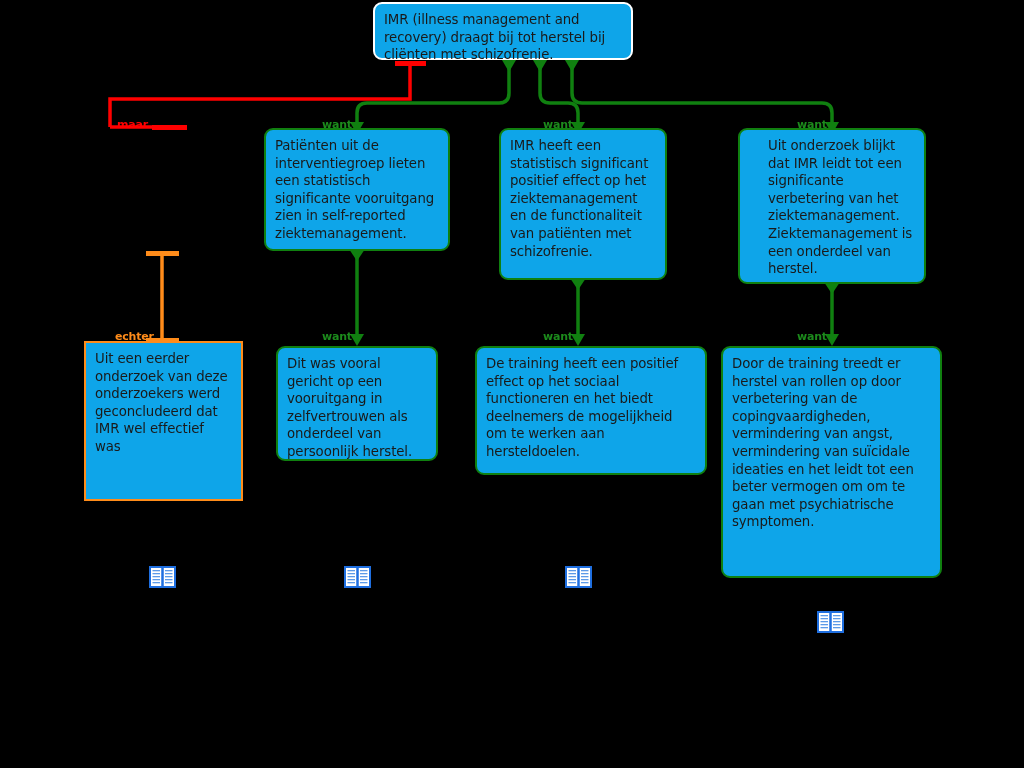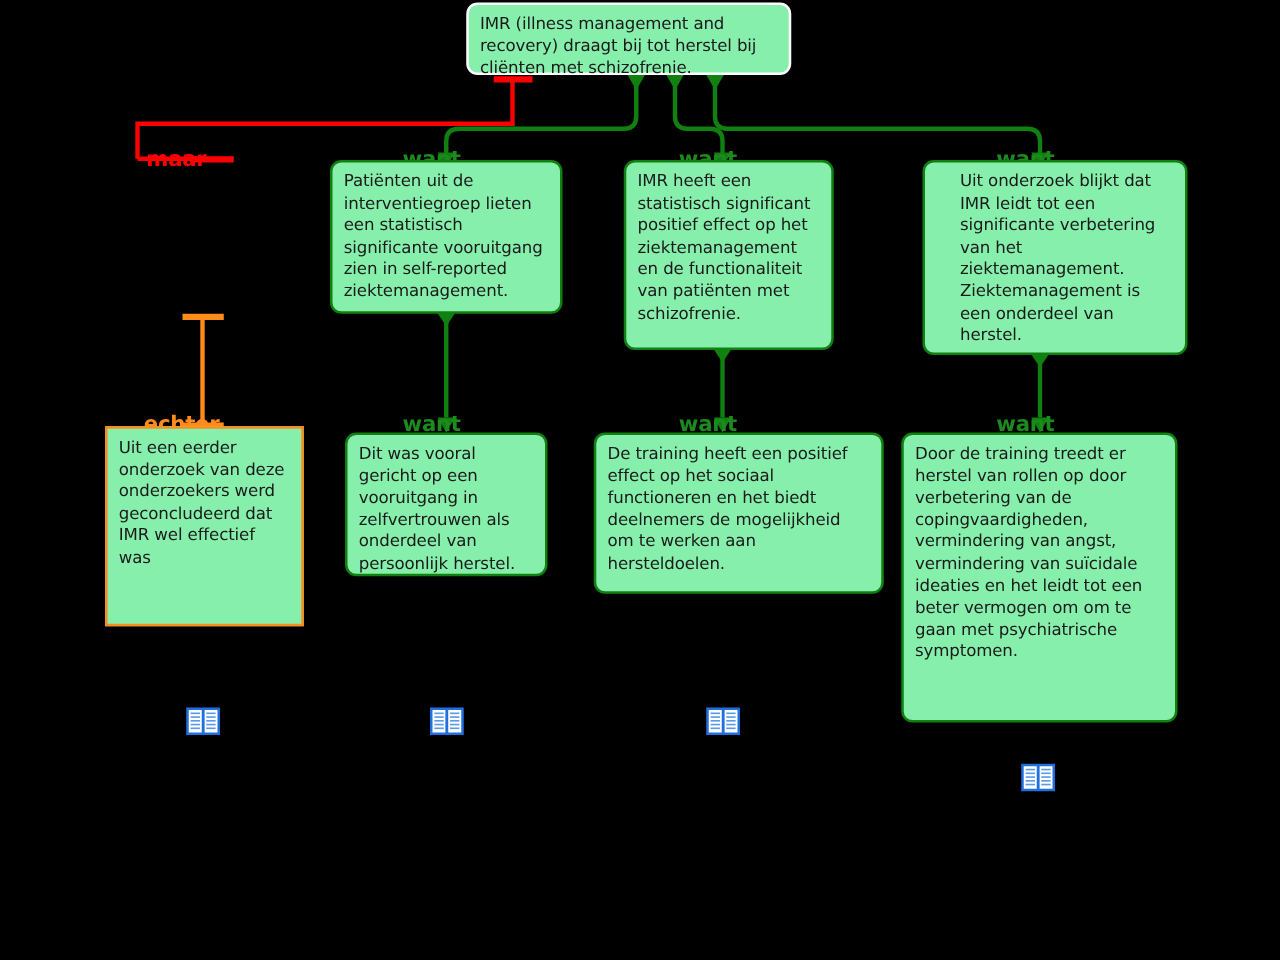--- a/index.html
+++ b/index.html
@@ -5,21 +5,21 @@
   html,body{margin:0;padding:0;background:#000;}
   #canvas{
     position:relative;
     width:1024px;height:768px;
     background:#000000;
     overflow:hidden;
     font-family:"DejaVu Sans", sans-serif;
   }
   .node{
     position:absolute;
-    background:#86efac;
+    background:#0ea5e9;
     color:#1a1a1a;
     box-sizing:border-box;
     padding:7px 9px 6px 9px;
     font-size:13.3px;
     line-height:17.6px;
     letter-spacing:-0.1px;
     white-space:pre-wrap;
   }
   .node.root{
     border:2px solid #ffffff;
@@ -33,21 +33,21 @@
     border:2px solid #ff0000;
     border-radius:0px;
   }
   .node.orange{
     border:2px solid #ff8c1a;
     border-radius:0px;
   }
   .conn{position:absolute;}
   .conn-label{
     position:absolute;
-    font-size:17px;
+    font-size:11px;
     font-weight:bold;
     letter-spacing:-0.2px;
     white-space:nowrap;
   }
   .lbl-green{color:#1c8a1c;}
   .lbl-red{color:#ff0000;}
   .lbl-orange{color:#ff8c1a;}
 
   
   .book{position:absolute;width:29px;height:26px;}
@@ -129,21 +129,21 @@
   <div class="node green" style="left:264px;top:128px;width:186px;height:123px;">Patiënten uit de interventiegroep lieten een statistisch significante vooruitgang zien in self-reported ziektemanagement.</div>
 
   <div class="node orange" style="left:84px;top:341px;width:159px;height:160px;">Uit een eerder onderzoek van deze onderzoekers werd geconcludeerd dat IMR wel effectief was</div>
 
   <div class="node green" style="left:276px;top:346px;width:162px;height:115px;">Dit was vooral gericht op een vooruitgang in zelfvertrouwen als onderdeel van persoonlijk herstel.</div>
 
   <div class="node green" style="left:499px;top:128px;width:168px;height:152px;">IMR heeft een statistisch significant positief effect op het ziektemanagement en de functionaliteit van patiënten met schizofrenie.</div>
 
   <div class="node green" style="left:475px;top:346px;width:232px;height:129px;">De training heeft een positief effect op het sociaal functioneren en het biedt deelnemers de mogelijkheid om te werken aan hersteldoelen.</div>
 
-  <div class="node green" style="left:738px;top:128px;width:212px;height:156px;padding-left:28px;">Uit onderzoek blijkt dat IMR leidt tot een significante verbetering van het ziektemanagement. Ziektemanagement is een onderdeel van herstel.</div>
+  <div class="node green" style="left:738px;top:128px;width:188px;height:156px;padding-left:28px;">Uit onderzoek blijkt dat IMR leidt tot een significante verbetering van het ziektemanagement. Ziektemanagement is een onderdeel van herstel.</div>
 
   <div class="node green" style="left:721px;top:346px;width:221px;height:232px;">Door de training treedt er herstel van rollen op door verbetering van de copingvaardigheden, vermindering van angst, vermindering van suïcidale ideaties en het leidt tot een beter vermogen om om te gaan met psychiatrische symptomen.</div>
 
   <svg class="book" style="left:148px;top:564px;" viewBox="0 0 29 26">
     <rect x="1" y="2" width="27" height="22" fill="#1f6fe0"></rect>
     <rect x="3" y="4" width="10.5" height="18" fill="#ffffff"></rect>
     <rect x="15.5" y="4" width="10.5" height="18" fill="#ffffff"></rect>
     <rect x="13.5" y="3" width="2" height="20" fill="#1f6fe0"></rect>
     <g fill="#5c9ae8">
       <rect x="4.5" y="6" width="7.5" height="1.3"></rect>

